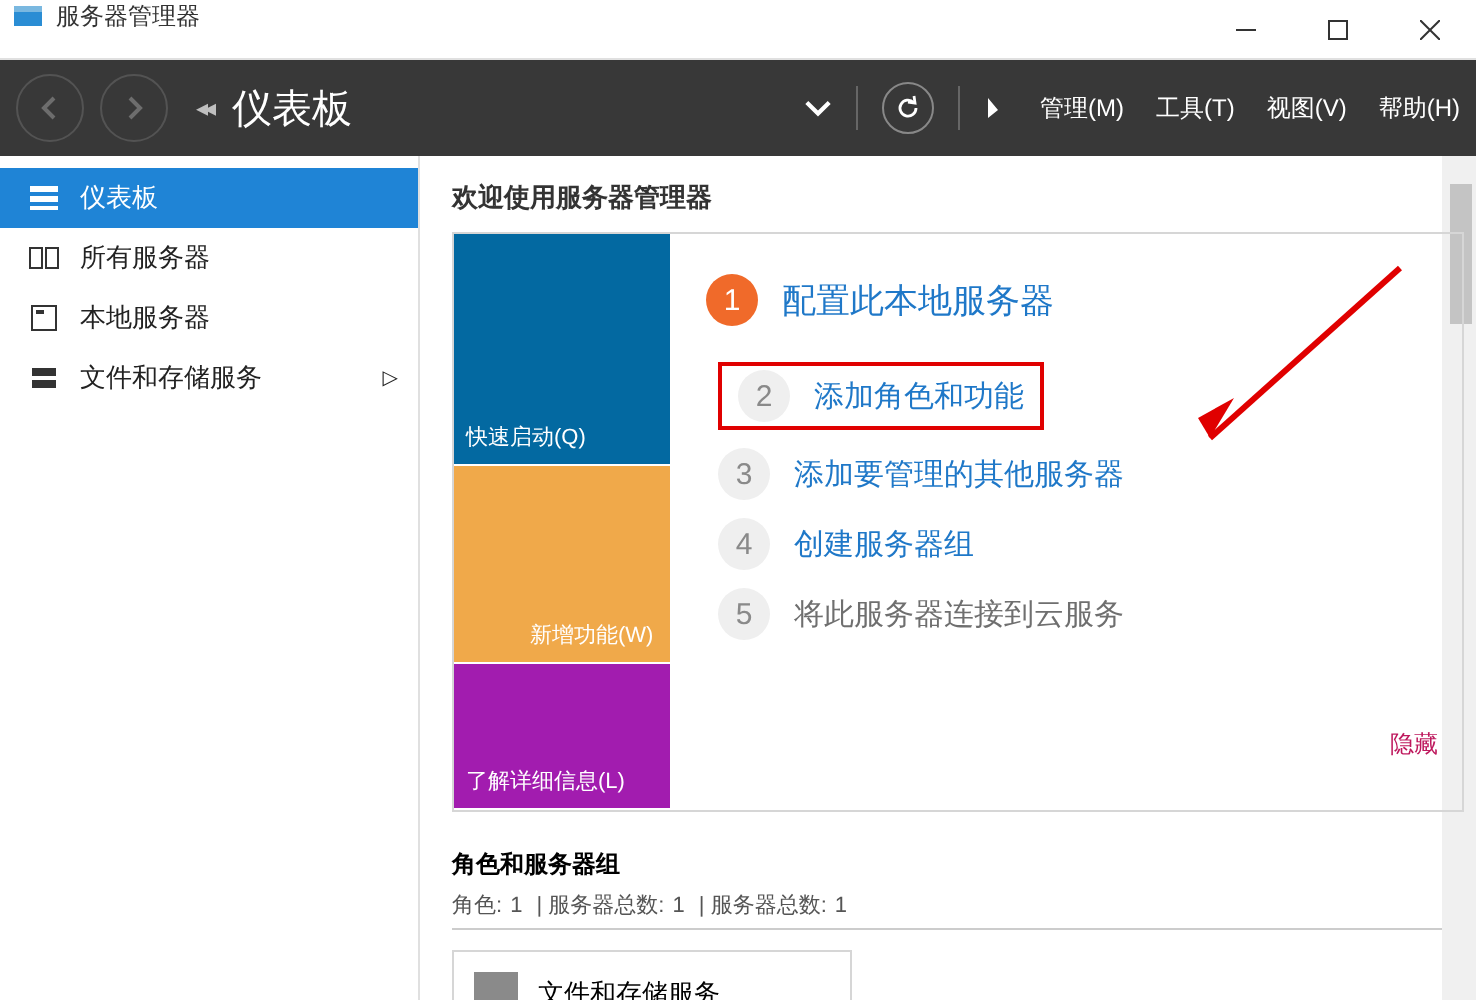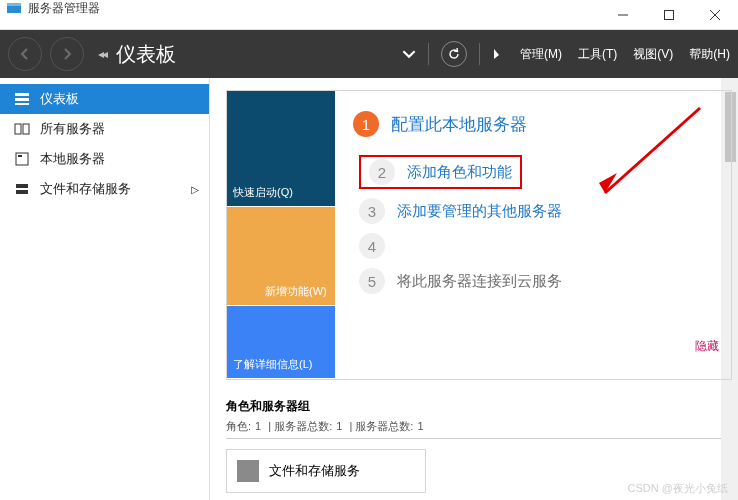--- a/index.html
+++ b/index.html
@@ -32,23 +32,23 @@
 .side-item .sicon { width:16px; height:16px; margin-right:10px; display:flex; align-items:center; justify-content:center; }
 .side-item .chev { margin-left:auto; margin-right:10px; font-size:10px; }
 
 .content { flex:1; overflow:hidden; position:relative; }
 .content-inner { padding:12px 6px 0 16px; height:100%; overflow:auto; }
 .welcome-title { font-size:13px; color:#333; margin-bottom:8px; font-weight:bold; }
 
 .welcome-box { border:1px solid #d6d6d6; display:flex; height:290px; position:relative; }
 .tiles { display:flex; flex-direction:column; width:108px; }
 .tile { flex:1; border-bottom:1px solid #fff; color:#fff; font-size:11px; display:flex; align-items:flex-end; padding:6px; }
-.tile.t1 { background:#0c4a6e; flex:1.2; }
+.tile.t1 { background:#0369a1; flex:1.2; }
 .tile.t2 { background:#f0a94a;padding-left:38px; }
-.tile.t3 { background:#3b82f6; flex:.7; }
+.tile.t3 { background:#a21caf; flex:.7; }
 .tasks { flex:1; padding:20px 14px 8px 18px; position:relative; }
 .task-head { display:flex; align-items:center; margin-bottom:18px; }
 .num { width:26px; height:26px; border-radius:50%; display:flex; align-items:center; justify-content:center; font-size:15px; margin-right:12px; }
 .num.on { background:#f06a2a; color:#fff; }
 .num.off { background:#efefef; color:#8a8a8a; }
 .task-head .txt { font-size:17px; color:#1f78c8; }
 .task-row { display:flex; align-items:center; margin:9px 0 9px 6px; }
 .task-row .txt { font-size:15px; color:#1f78c8; }
 .task-row.grey .txt { color:#6f6f6f; }
 .highlight { border:2px solid #e00000; padding:2px 8px; display:inline-flex; align-items:center; }
@@ -178,20 +178,21 @@
       <span>文件和存储服务</span>
       <span class="chev">▷</span>
     </div>
   </div>
 
   <div class="content">
     <div class="vscroll">
         <div class="thumb"></div>
       </div>
     <div class="content-inner">
+      <div class="welcome-title">欢迎使用服务器管理器</div>
 
       <div class="welcome-box">
         <div class="tiles">
           <div class="tile t1">
               <span>快速启动(Q)</span>
             </div>
           <div class="tile t2">
               <span>新增功能(W)</span>
             </div>
           <div class="tile t3">
@@ -208,20 +209,21 @@
               <span class="num off">2</span>
               <span class="txt">添加角色和功能</span>
             </span>
           </div>
           <div class="task-row">
             <span class="num off">3</span>
             <span class="txt">添加要管理的其他服务器</span>
           </div>
           <div class="task-row">
             <span class="num off">4</span>
+            <span class="txt">创建服务器组</span>
           </div>
           <div class="task-row grey">
             <span class="num off">5</span>
             <span class="txt">将此服务器连接到云服务</span>
           </div>
           <span class="hide-link">隐藏</span>
 
           <svg class="arrow-svg" width="120" height="110" viewBox="0 0 120 110">
             <path d="M115 5 L20 90" stroke="#e00000" stroke-width="3" fill="none"></path>
             <path d="M20 90 L32 70 L14 80 Z" fill="#e00000"></path>
@@ -235,15 +237,14 @@
           <span>角色:</span><span>1</span> |
           <span>服务器总数:</span><span>1</span> |
           <span>服务器总数:</span><span>1</span>
         </div>
         <div class="srv-card">
           <span class="cicon"></span>
           <span class="ctxt">文件和存储服务</span>
         </div>
       </div>
     </div>
-    <div class="watermark">CSDN @夜光小兔纸</div>
   </div>
 </div>
 
 </body></html>

